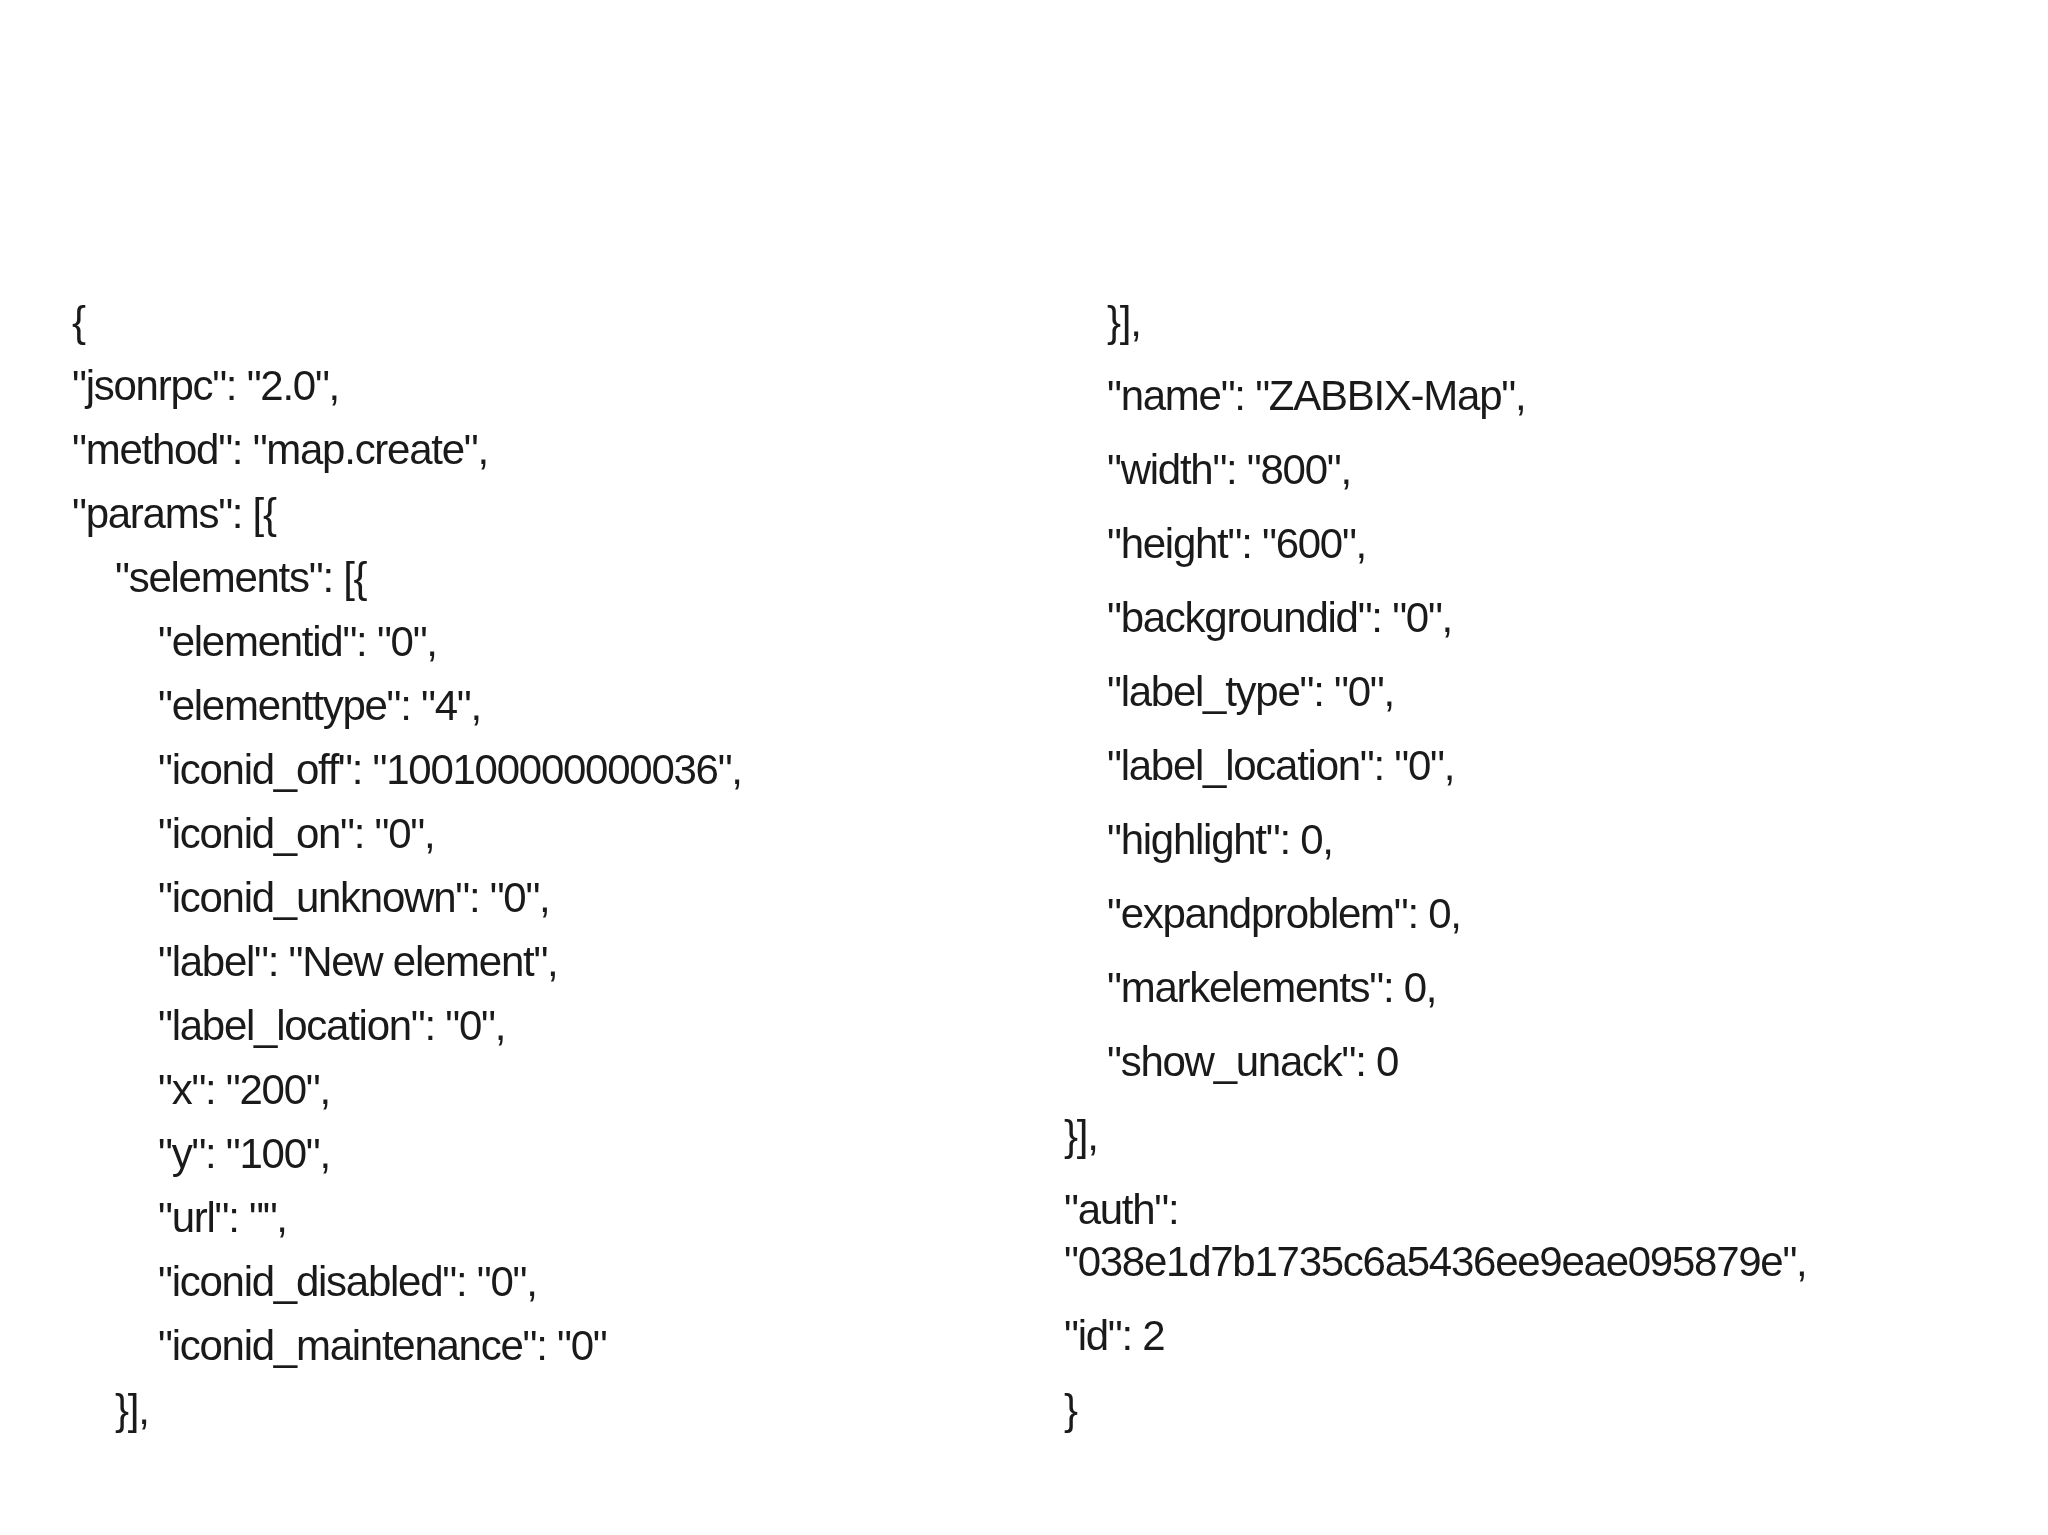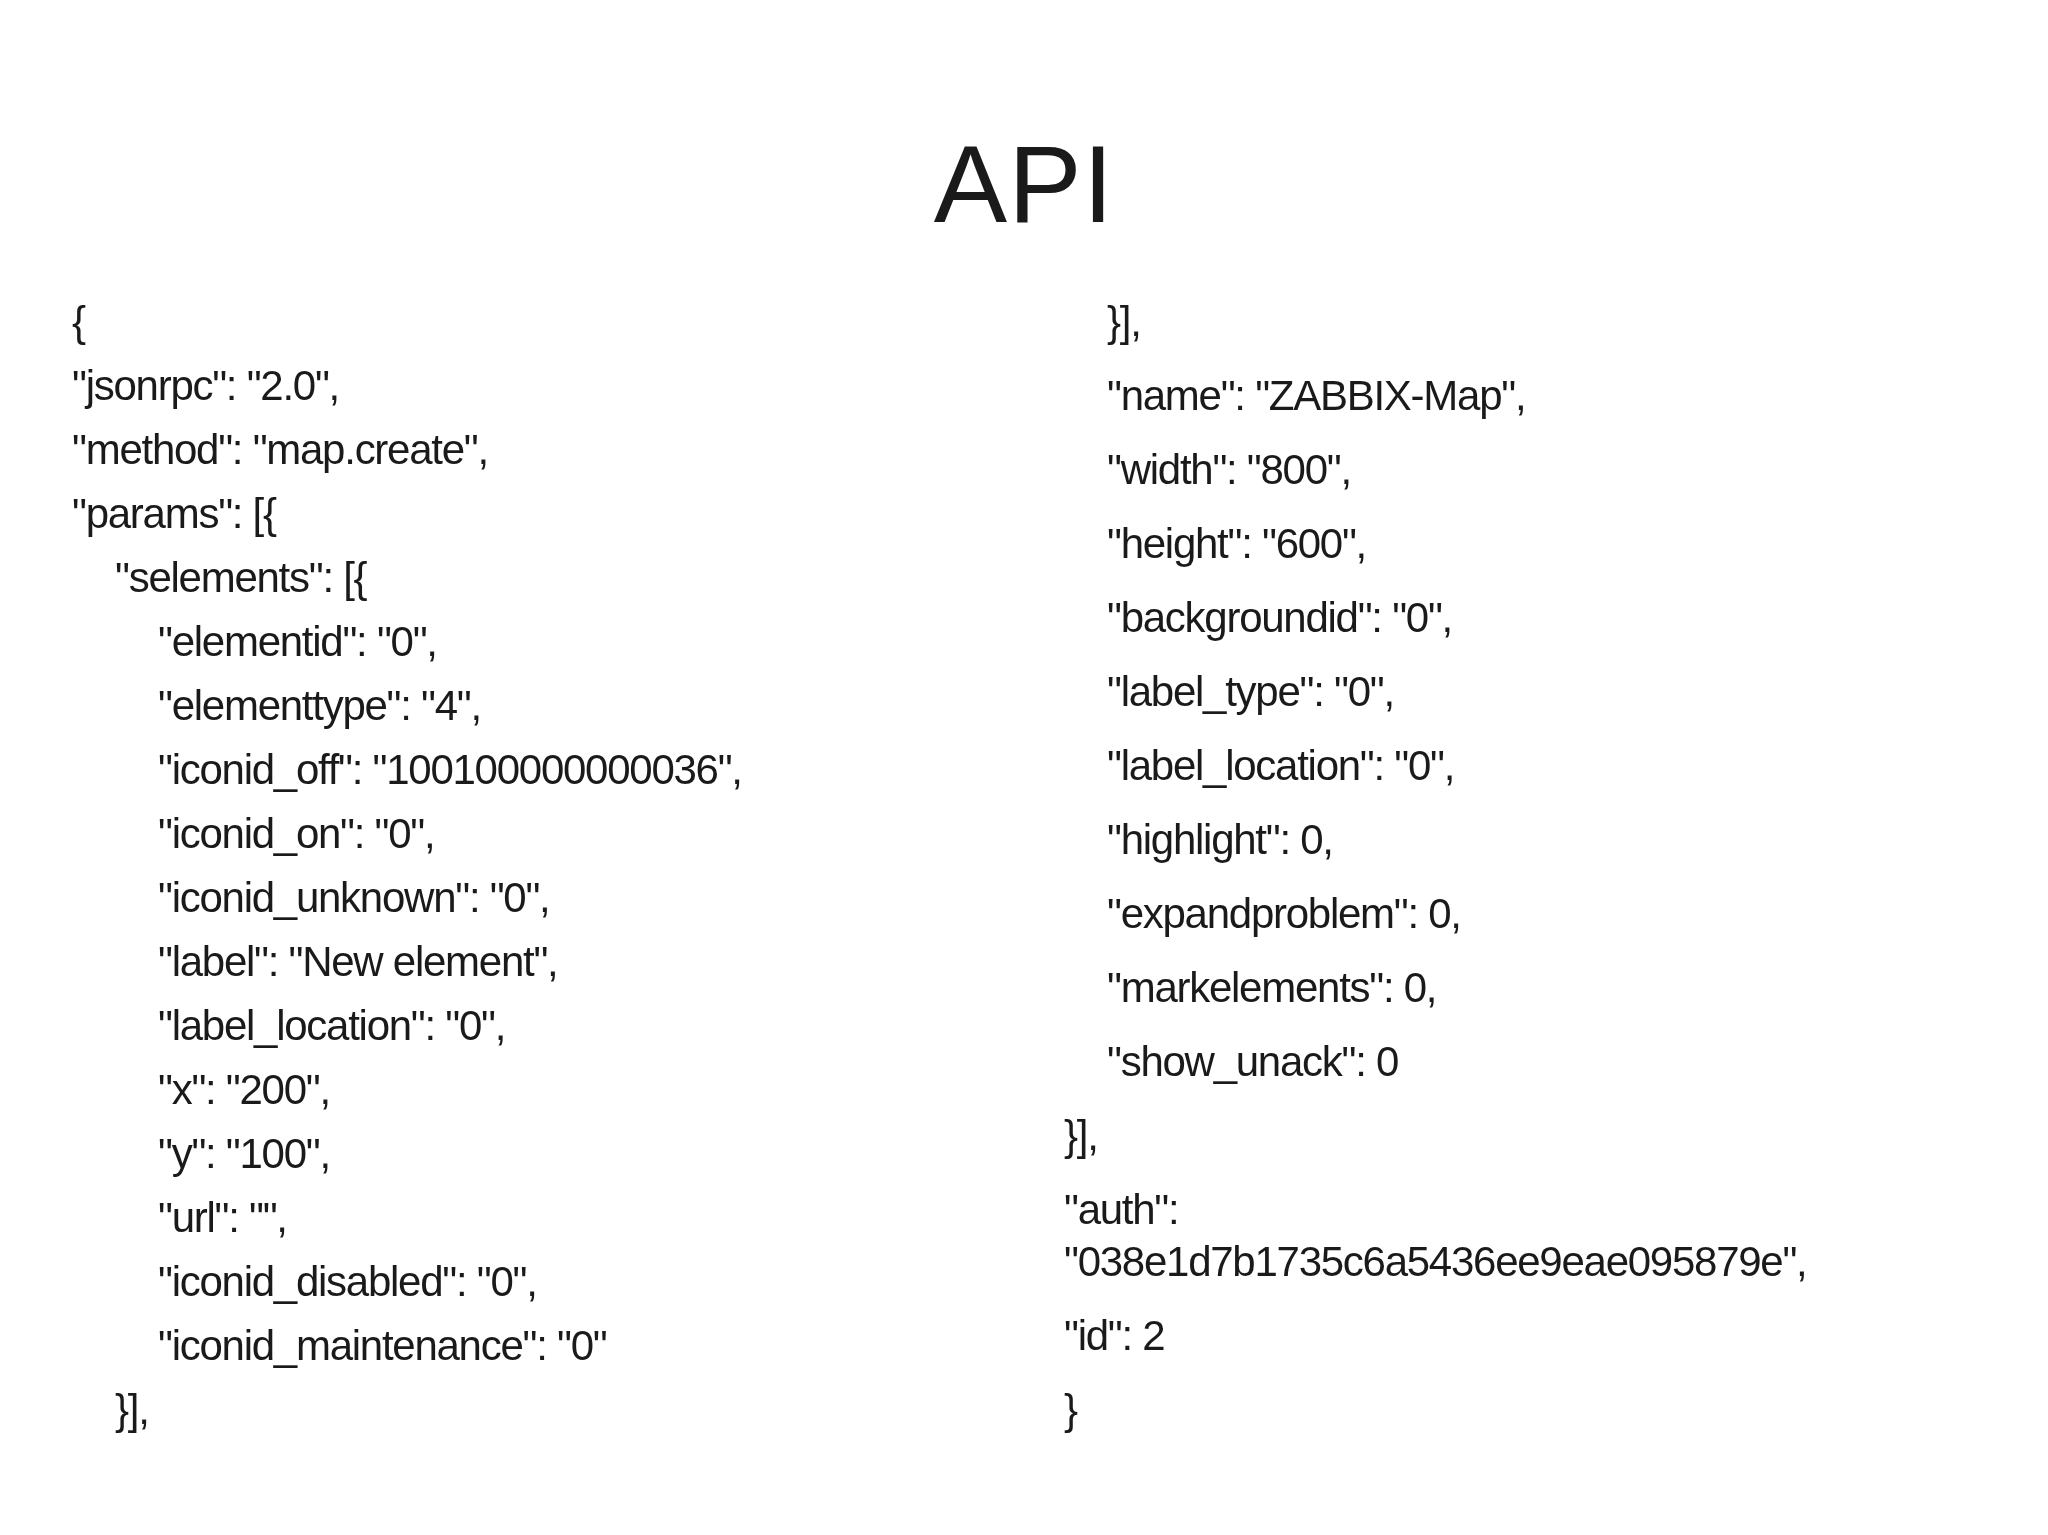--- a/index.html
+++ b/index.html
@@ -52,21 +52,20 @@
     white-space: normal;
     word-break: normal;
   }
   .code-col-left .code-line { margin-bottom: 12px; }
   .code-col-right .code-line { margin-bottom: 22px; }
 </style>
 </head>
 <body>
 
 <main class="slide">
-  <h1 class="slide-title">API</h1>
 
   <section class="code-col code-col-left">
       <div class="code-line" style="padding-left: 0px;">{</div>
       <div class="code-line" style="padding-left: 0px;">"jsonrpc": "2.0",</div>
       <div class="code-line" style="padding-left: 0px;">"method": "map.create",</div>
       <div class="code-line" style="padding-left: 0px;">"params": [{</div>
       <div class="code-line" style="padding-left: 43px;">"selements": [{</div>
       <div class="code-line" style="padding-left: 86px;">"elementid": "0",</div>
       <div class="code-line" style="padding-left: 86px;">"elementtype": "4",</div>
       <div class="code-line" style="padding-left: 86px;">"iconid_off": "100100000000036",</div>

